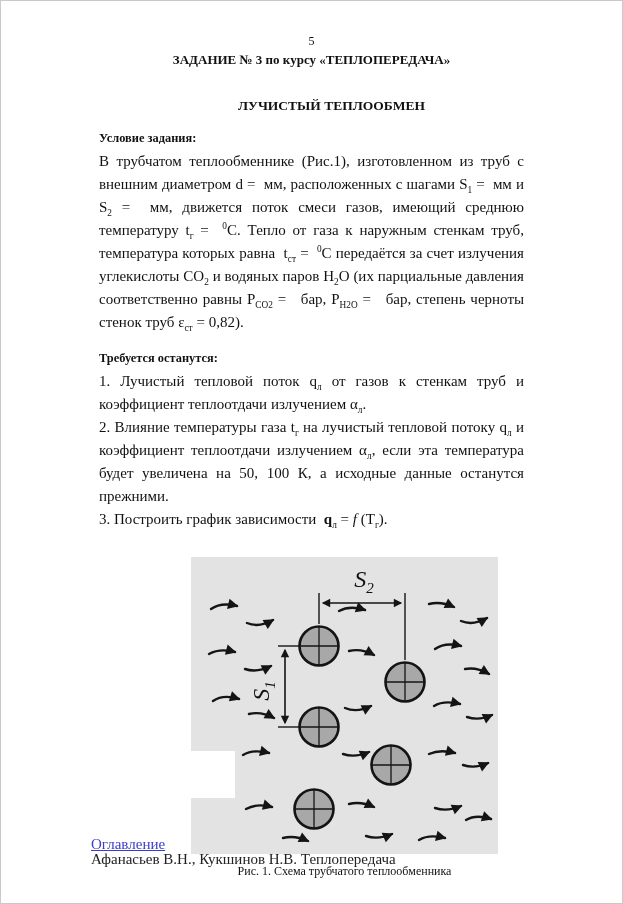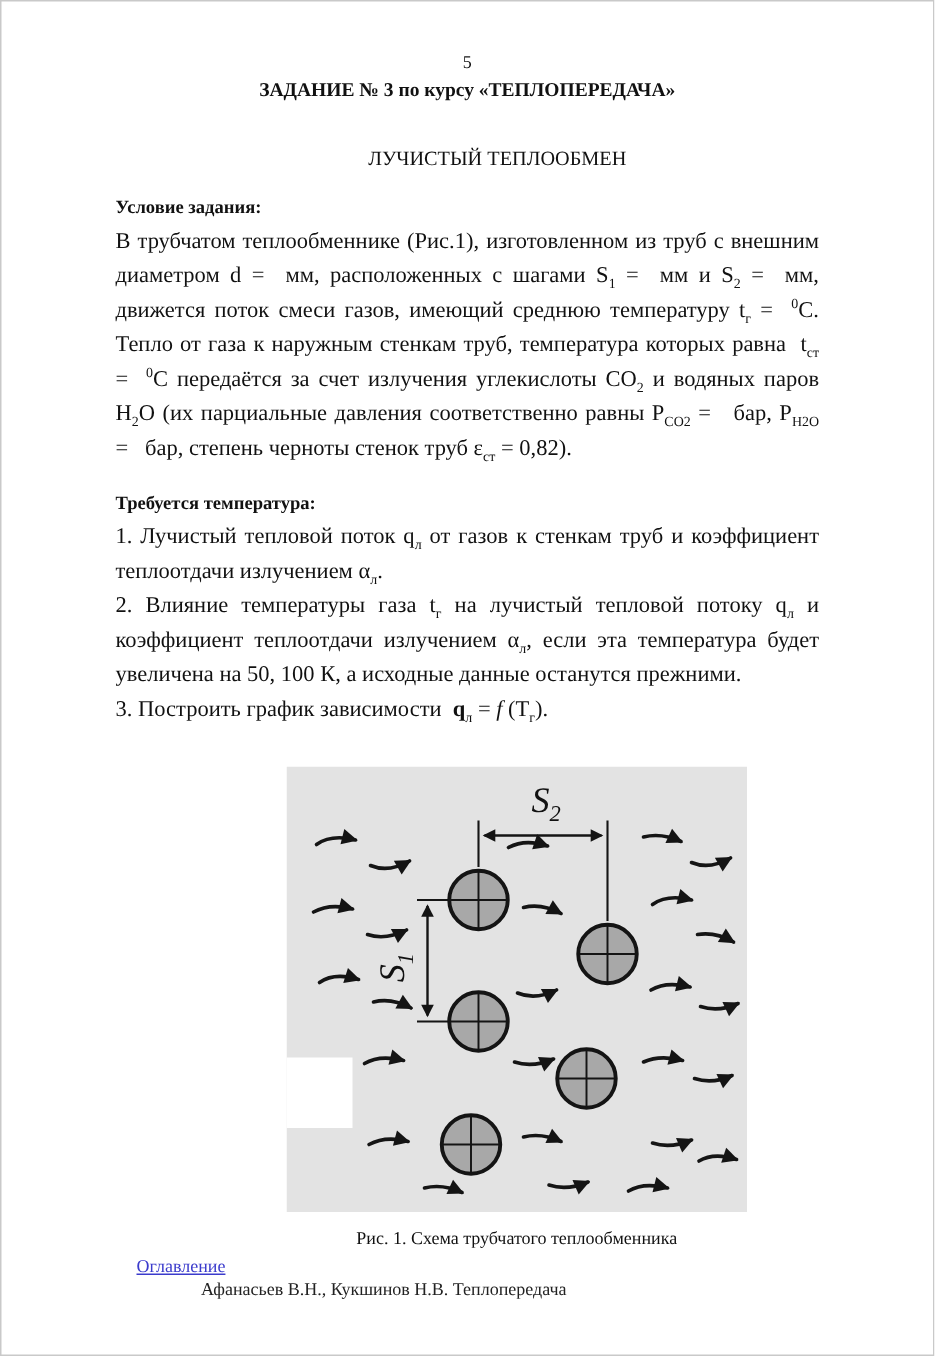--- a/index.html
+++ b/index.html
@@ -25,25 +25,25 @@
     text-align: center;
     margin-top: 3px;
     font-size: 13px;
     font-weight: bold;
   }
 
   .section-title {
     text-align: center;
     margin-top: 30px;
     font-size: 13.5px;
-    font-weight: normal;
+    font-weight: bold;
     padding-left: 40px;
   }
 
-  .content { padding: 0 76px; }
+  .content { padding: 0 98px; }
 
   .label-bold {
     font-weight: bold;
     font-size: 12.4px;
     line-height: 23px;
     margin-top: 13px;
   }
 
   p.body {
     font-size: 15px;
@@ -73,49 +73,49 @@
   .caption {
     margin-top: 10px;
     text-align: center;
     font-size: 12px;
   }
 
   .footer {
     position: absolute;
     left: 90px;
     top: 836px;
-    font-size: 12px;
+    font-size: 15px;
     line-height: 14px;
   }
   .toc-link {
     color: #3b3bcc;
     text-decoration: underline;
     cursor: pointer;
     display: inline-block;
   }
-  .reference { color: #222222; margin-top: 1px; margin-left: 43px; }
+  .reference { color: #222222; margin-top: 1px; }
 </style>
 </head>
 <body>
 
 <div class="page">
 
   <div class="page-number">5</div>
 
   <h1 class="doc-title">ЗАДАНИЕ № 3 по курсу «ТЕПЛОПЕРЕДАЧА»</h1>
 
   <h2 class="section-title">ЛУЧИСТЫЙ ТЕПЛООБМЕН</h2>
 
   <div class="content">
 
     <p class="label-bold">Условие задания:</p>
 
     <p class="body">В трубчатом теплообменнике (Рис.1), изготовленном из труб с внешним диаметром d =&nbsp;&nbsp;мм, расположенных с шагами S<sub>1</sub> =&nbsp;&nbsp;мм и S<sub>2</sub> =&nbsp;&nbsp;мм, движется поток смеси газов, имеющий среднюю температуру t<sub>г</sub> =&nbsp;&nbsp;<sup>0</sup>С. Тепло от газа к наружным стенкам труб, температура которых равна &nbsp;t<sub>ст</sub> =&nbsp;&nbsp;<sup>0</sup>С передаётся за счет излучения углекислоты СО<sub>2</sub> и водяных паров Н<sub>2</sub>О (их парциальные давления соответственно равны Р<sub>СО2</sub> =&nbsp;&nbsp;&nbsp;бар, Р<sub>Н2О</sub> =&nbsp;&nbsp;&nbsp;бар, степень черноты стенок труб ε<sub>ст</sub> = 0,82).</p>
 
-    <p class="label-bold">Требуется температура:</p>
+    <p class="label-bold">Требуется останутся:</p>
 
     <p class="body item">1. Лучистый тепловой поток q<sub>л</sub> от газов к стенкам труб и коэффициент теплоотдачи излучением α<sub>л</sub>.</p>
     <p class="body item">2. Влияние температуры газа t<sub>г</sub> на лучистый тепловой потоку q<sub>л</sub> и коэффициент теплоотдачи излучением α<sub>л</sub>, если эта температура будет увеличена на 50, 100 К, а исходные данные останутся прежними.</p>
     <p class="body item">3. Построить график зависимости &nbsp;<b>q</b><sub>л</sub> = <i>f</i> (T<sub>г</sub>).</p>
   </div>
 
   <div class="figure-wrap">
     <svg width="307" height="297" viewBox="0 0 307 297" xmlns="http://www.w3.org/2000/svg">
       <defs>
         <marker id="ah" viewBox="0 0 8 8" refX="6.5" refY="4" markerWidth="5" markerHeight="5" orient="auto-start-reverse">

